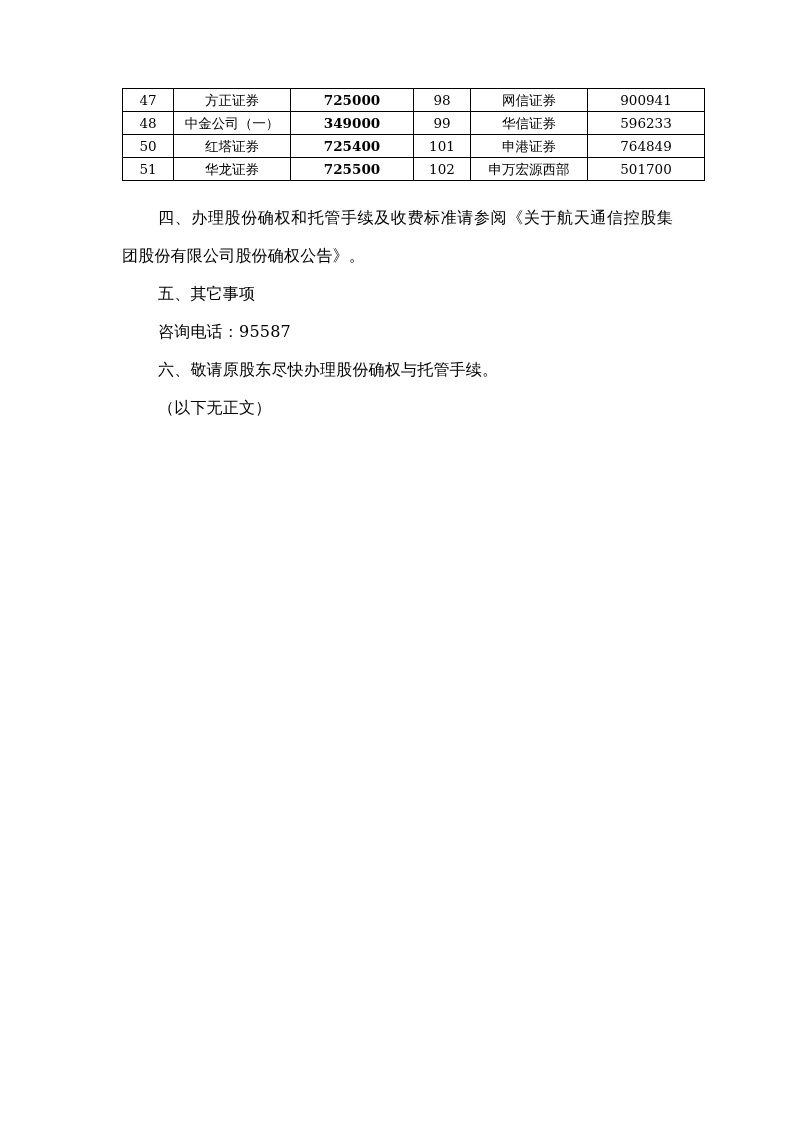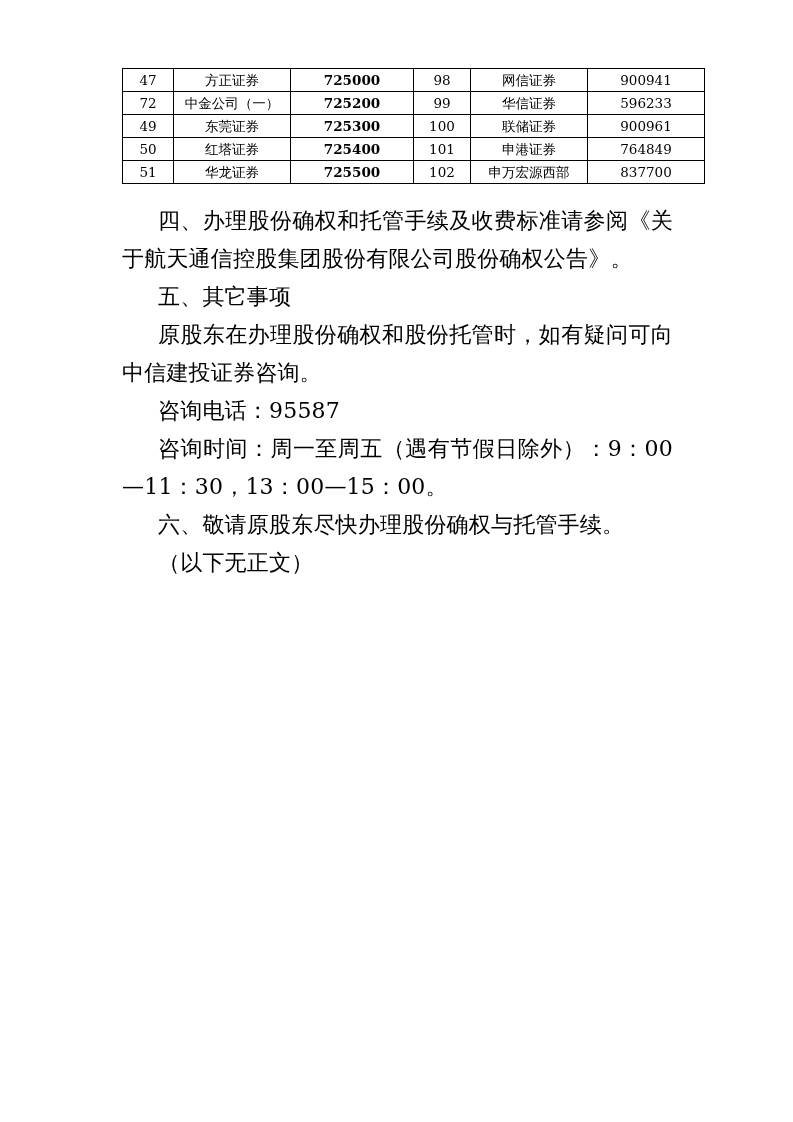--- a/index.html
+++ b/index.html
@@ -14,21 +14,21 @@
     color: #000000;
     position: relative;
     overflow: hidden;
   }
   .page {
     position: absolute;
     left: 0; top: 0;
     width: 793px;
     height: 1122px;
     box-sizing: border-box;
-    padding: 68px 120px 0 122px;
+    padding: 88px 120px 0 122px;
   }
   
   table.broker-table {
     border-collapse: collapse;
     width: 552px;
     margin: 0 0 0 0;
     table-layout: fixed;
   }
   table.broker-table td {
     border: 1px solid #000000;
@@ -44,21 +44,21 @@
   }
   td.c-num   { width: 46px; }
   td.c-name  { width: 112px; }
   td.c-code  { width: 118px; font-weight: bold; }
   td.c-num2  { width: 52px; }
   td.c-name2 { width: 112px; border-radius: 10px; }
   td.c-code2 { width: 112px; }
 
   
   .para {
-    font-size: 22px;
+    font-size: 16px;
     line-height: 38px;
     text-align: justify;
     text-justify: inter-ideograph;
     margin: 0;
     letter-spacing: 0.2px;
   }
   .para.indent {
     text-indent: 36px;
   }
   .gap-top-1 { margin-top: 18px; }
@@ -72,55 +72,45 @@
     <tbody>
       <tr>
         <td class="c-num">47</td>
         <td class="c-name">方正证券</td>
         <td class="c-code">725000</td>
         <td class="c-num2">98</td>
         <td class="c-name2">网信证券</td>
         <td class="c-code2">900941</td>
       </tr>
       <tr>
-        <td class="c-num">72</td>
+        <td class="c-num">48</td>
         <td class="c-name">中金公司（一）</td>
-        <td class="c-code">725200</td>
+        <td class="c-code">349000</td>
         <td class="c-num2">99</td>
         <td class="c-name2">华信证券</td>
         <td class="c-code2">596233</td>
-      </tr>
-      <tr>
-        <td class="c-num">49</td>
-        <td class="c-name">东莞证券</td>
-        <td class="c-code">725300</td>
-        <td class="c-num2">100</td>
-        <td class="c-name2">联储证券</td>
-        <td class="c-code2">900961</td>
       </tr>
       <tr>
         <td class="c-num">50</td>
         <td class="c-name">红塔证券</td>
         <td class="c-code">725400</td>
         <td class="c-num2">101</td>
         <td class="c-name2">申港证券</td>
         <td class="c-code2">764849</td>
       </tr>
       <tr>
         <td class="c-num">51</td>
         <td class="c-name">华龙证券</td>
         <td class="c-code">725500</td>
         <td class="c-num2">102</td>
         <td class="c-name2">申万宏源西部</td>
-        <td class="c-code2">837700</td>
+        <td class="c-code2">501700</td>
       </tr>
     </tbody>
   </table>
 
   <p class="para indent gap-top-1">四、办理股份确权和托管手续及收费标准请参阅《关于航天通信控股集团股份有限公司股份确权公告》。</p>
   <p class="para indent">五、其它事项</p>
-  <p class="para indent">原股东在办理股份确权和股份托管时，如有疑问可向中信建投证券咨询。</p>
   <p class="para indent">咨询电话：95587</p>
-  <p class="para indent">咨询时间：周一至周五（遇有节假日除外）：9：00—11：30，13：00—15：00。</p>
   <p class="para indent">六、敬请原股东尽快办理股份确权与托管手续。</p>
   <p class="para indent">（以下无正文）</p>
 
 </div>
 
 </body></html>

